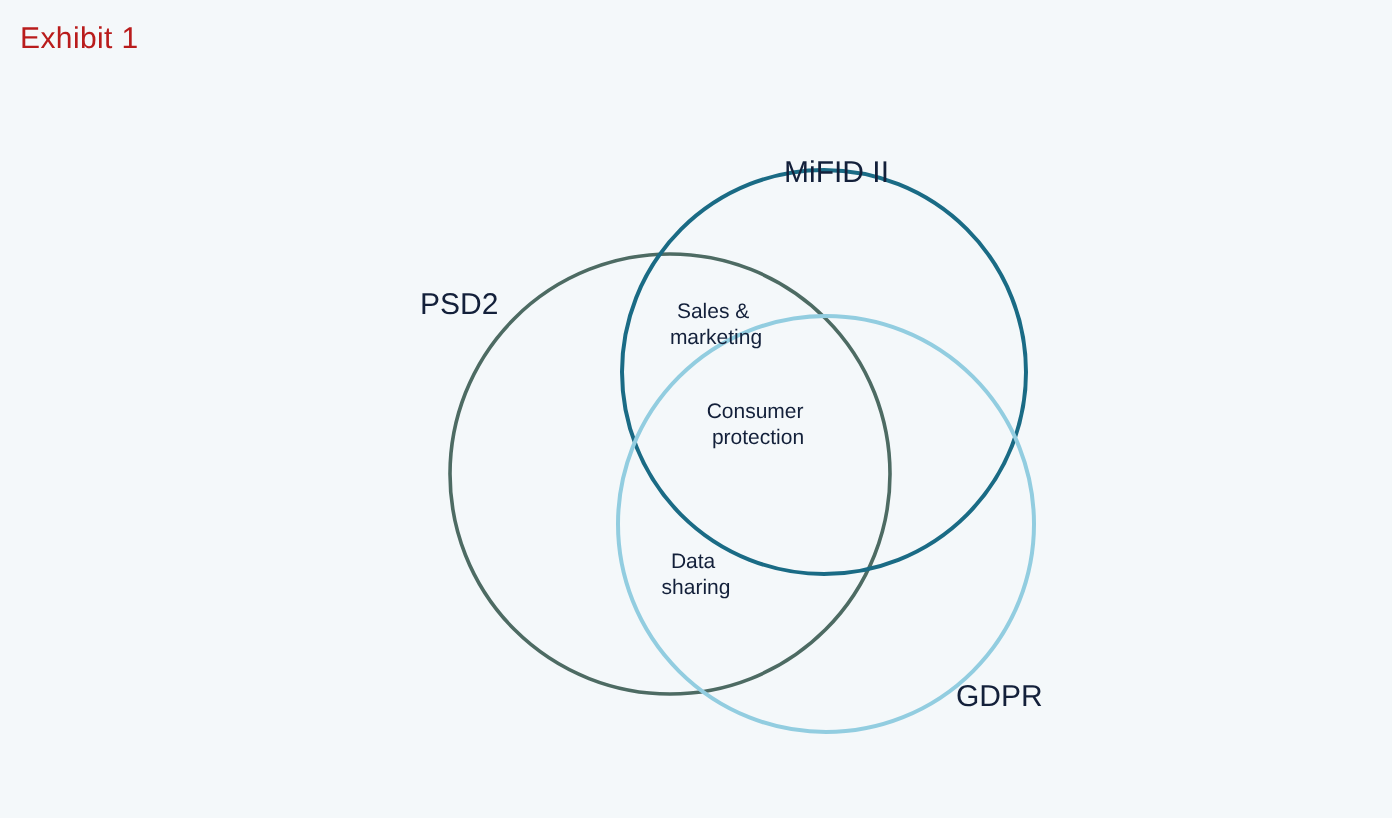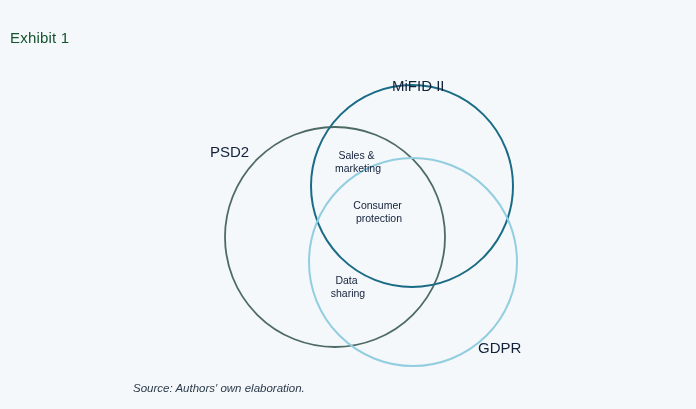--- a/index.html
+++ b/index.html
@@ -19,24 +19,23 @@
     left: 0; top: 0;
     width: 696px;
     height: 409px;
     background: #f4f8fa;
   }
   #exhibit-label {
     position: absolute;
     left: 10px;
     top: 11px;
     font-size: 15px;
-    color: #14532d;
+    color: #b91c1c;
     letter-spacing: 0.2px;
     white-space: nowrap;
-    margin-top: 18px;
   }
   #exhibit-title {
     position: absolute;
     left: 127px;
     top: 9px;
     width: 562px;
     font-size: 15.5px;
     font-weight: bold;
     color: #122a52;
     line-height: 20px;
@@ -105,15 +104,14 @@
         <tspan x="379" dy="13">protection</tspan>
       </text>
 
       <text class="region-label" x="348" y="222" text-anchor="middle">
         <tspan x="348" dy="0">Data</tspan>
         <tspan x="348" dy="13">sharing</tspan>
       </text>
     </svg>
   </div>
 
-  <div id="source-note">Source: Authors' own elaboration.</div>
 
 </div>
 
 </body></html>

